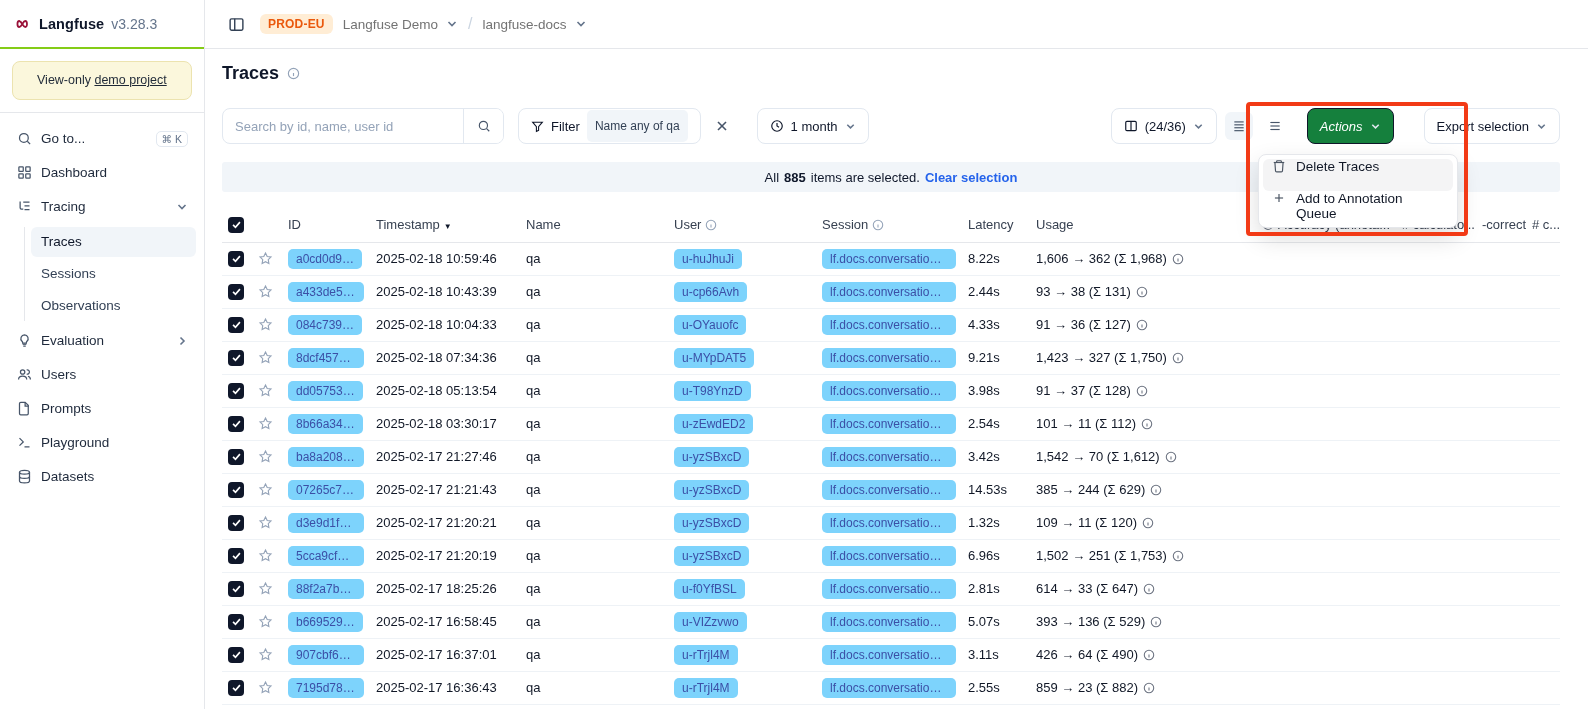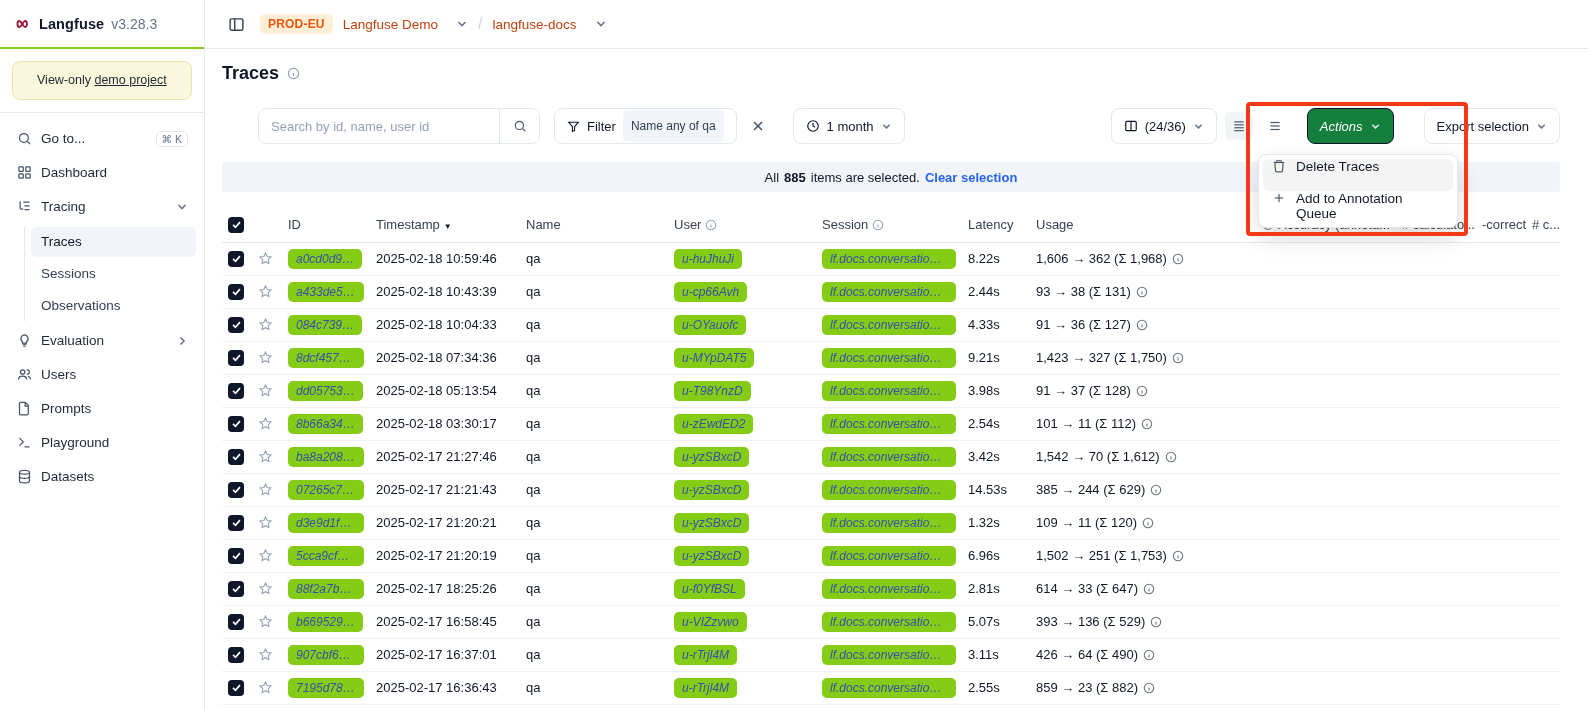--- a/index.html
+++ b/index.html
@@ -23,30 +23,30 @@
   .chev { color:#64748b; display:flex; }
   .subnav { margin:2px 0 2px 16px; border-left:1px solid #e5e7eb; padding-left:6px; display:flex; flex-direction:column; gap:2px; }
   .sub-item { height:30px; display:flex; align-items:center; padding:0 10px; border-radius:6px; color:#334155; font-size:13.5px; cursor:pointer; }
   .sub-item.active { background:#f1f5f9; color:#0f172a; font-weight:500; }
 
   
   .main { position:absolute; left:205px; top:0; right:0; bottom:0; display:flex; flex-direction:column; }
   .topbar { height:49px; border-bottom:1px solid #e5e7eb; display:flex; align-items:center; gap:10px; padding:0 17px; flex:none; }
   .icon-btn { width:28px; height:28px; display:flex; align-items:center; justify-content:center; border-radius:6px; color:#334155; cursor:pointer; background:transparent; border:none; }
   .env-badge { background:#ffedd5; color:#ea580c; font-size:12px; font-weight:700; padding:3px 8px; border-radius:6px; letter-spacing:.2px; }
-  .crumb { display:flex; align-items:center; gap:18px; font-size:13.5px; font-weight:500; color:#c2410c; background:none; border:none; cursor:pointer; font-family:inherit; }
+  .crumb { display:flex; align-items:center; gap:8px; font-size:13.5px; font-weight:500; color:#737373; background:none; border:none; cursor:pointer; font-family:inherit; }
   .crumb-sep { color:#cbd5e1; font-size:16px; }
 
   .content { flex:1; padding:14px 28px 0 17px; }
   .page-head { display:flex; align-items:center; gap:8px; margin-bottom:24px; }
   .page-title { font-size:18px; font-weight:600; }
   .info-i { color:#94a3b8; display:inline-flex; }
 
   
-  .toolbar { display:flex; align-items:center; height:36px; margin-bottom:18px;margin-left:36px; }
+  .toolbar { display:flex; align-items:center; height:36px; margin-bottom:18px; }
   .search-box { display:flex; align-items:center; width:282px; height:36px; border:1px solid #e2e8f0; border-radius:8px; overflow:hidden; margin-right:14px; background:#fff; }
   .search-box input { flex:1; border:none; outline:none; padding:0 12px; font-size:13px; color:#0f172a; font-family:inherit; min-width:0; }
   .search-box input::placeholder { color:#94a3b8; }
   .search-btn { width:40px; height:100%; display:flex; align-items:center; justify-content:center; border:none; border-left:1px solid #e2e8f0; background:#fff; color:#475569; cursor:pointer; }
   .btn { display:flex; align-items:center; gap:7px; height:36px; padding:0 12px; border:1px solid #e2e8f0; border-radius:8px; background:#fff; font-size:13px; font-weight:500; color:#0f172a; cursor:pointer; font-family:inherit; white-space:nowrap; }
   .filter-badge { background:#f1f5f9; border-radius:5px; padding:9px 8px; font-size:12px; font-weight:400; color:#334155; }
   .ghost-x { width:30px; height:30px; border:none; background:none; display:flex; align-items:center; justify-content:center; color:#475569; cursor:pointer; margin-left:6px; border-radius:6px; }
   .time-btn { margin-left:20px; }
   .right-cluster { margin-left:auto; display:flex; align-items:center; }
   .cols-btn { margin-right:8px; }
@@ -61,21 +61,21 @@
   .selection-banner { height:30px; background:#f1f5f9; border-radius:3px; display:flex; align-items:center; justify-content:center; gap:5px; font-size:13px; color:#0f172a; margin-bottom:16px; }
   .sel-count { font-weight:700; }
   .sel-clear { color:#2563eb; font-weight:600; cursor:pointer; }
 
   
   table.traces { width:100%; border-collapse:collapse; table-layout:fixed; font-size:13px; }
   thead th { height:34px; text-align:left; font-weight:500; color:#374151; border-bottom:1px solid #e5e7eb; padding:0 6px; white-space:nowrap; overflow:hidden; }
   tbody td { height:33px; border-bottom:1px solid #eef2f6; padding:0 6px; white-space:nowrap; overflow:hidden; color:#111827; }
   .checkbox { width:16px; height:16px; background:#0f172a; border-radius:4px; display:flex; align-items:center; justify-content:center; cursor:pointer; }
   .star { color:#94a3b8; cursor:pointer; display:flex; }
-  .pill { display:inline-block; max-width:100%; padding:3px 8px; border-radius:5px; background:#84cc16; color:#3b4fa6; font-size:12px; font-weight:500; overflow:hidden; text-overflow:ellipsis; vertical-align:middle; cursor:pointer;font-style:italic; }
+  .pill { display:inline-block; max-width:100%; padding:3px 8px; border-radius:5px; background:#7dd3fc; color:#3b4fa6; font-size:12px; font-weight:500; overflow:hidden; text-overflow:ellipsis; vertical-align:middle; cursor:pointer; }
   .sort-ind { font-size:8px; margin-left:4px; color:#0f172a; }
   .th-info { color:#94a3b8; margin-left:4px; display:inline-flex; vertical-align:-2px; }
   .usage-cell { display:flex; align-items:center; gap:5px; }
   .row-info { color:#6b7280; display:inline-flex; }
   .hicon { color:#6b7280; display:inline-flex; vertical-align:-2px; margin-right:4px; }
 
   
   .dropdown { position:absolute; left:1258px; top:154px; width:200px; background:#fff; border:1px solid #e5e7eb; border-radius:8px; box-shadow:0 10px 24px rgba(0,0,0,.14); padding:4px; z-index:30; }
   .menu-item { display:flex; align-items:flex-start; gap:9px; height:32px; padding:0 9px; border-radius:6px; font-size:13.5px; color:#111827; cursor:pointer; }
   .menu-item.hl { background:#f4f4f5; }

